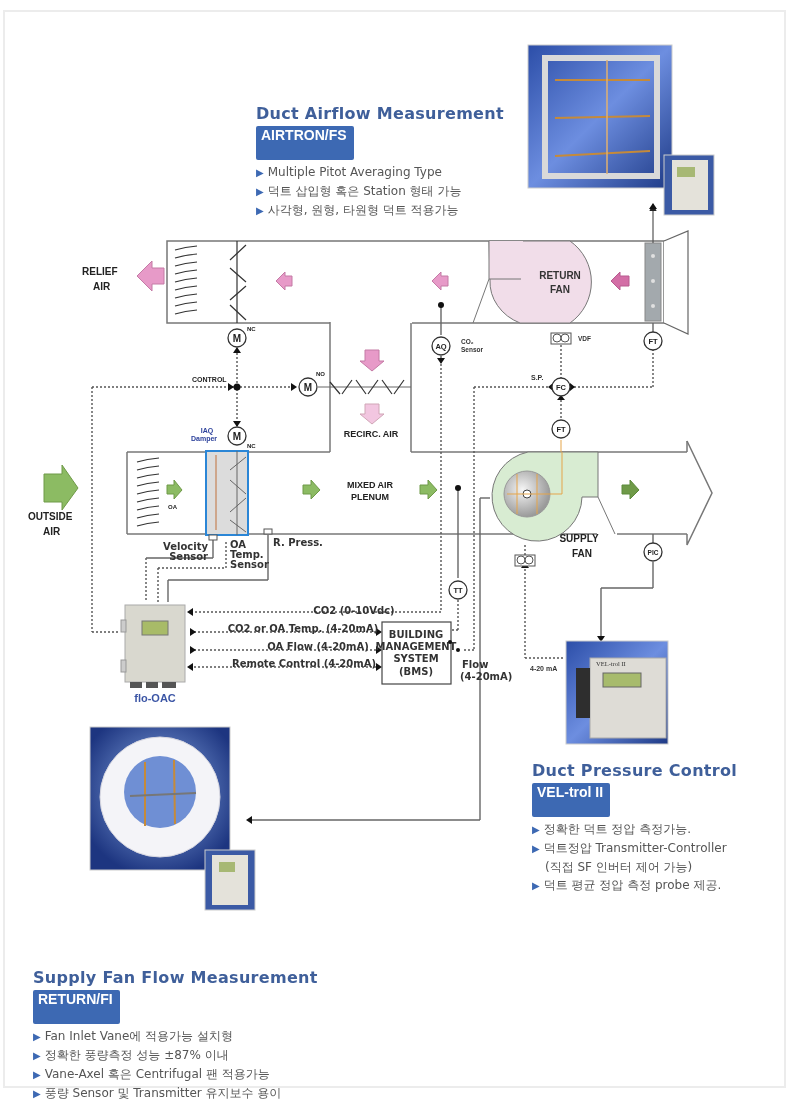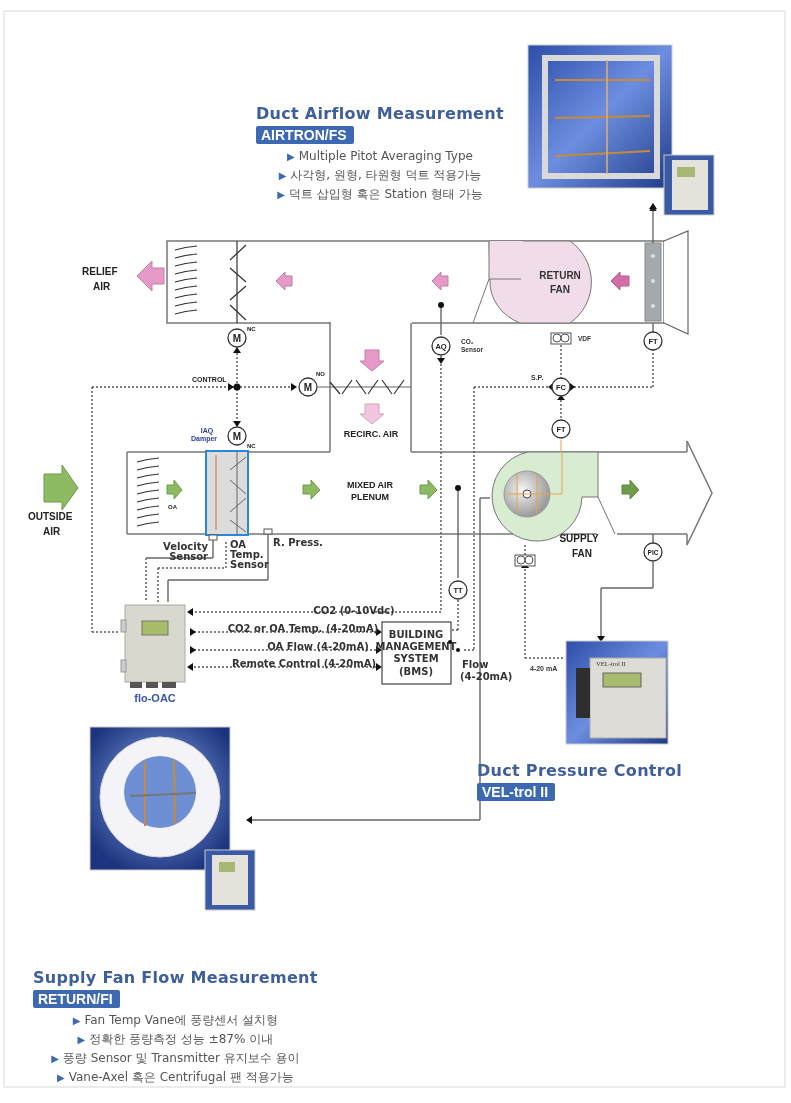--- a/index.html
+++ b/index.html
@@ -11,24 +11,24 @@
   svg#diagram { position: absolute; left: 0; top: 0; }
   .lbl { font-family: "Liberation Sans", sans-serif; font-weight: bold; fill: #222; }
   .sm  { font-family: "Liberation Sans", sans-serif; font-weight: bold; fill: #333; }
   .sig { font-family: "DejaVu Sans", sans-serif; font-weight: bold; fill: #333; font-size: 10px; }
 
   .section { position: absolute; }
   .sec-title { font-family: "DejaVu Sans", sans-serif; font-weight: bold; color: #3f5f9a;
                font-size: 16px; letter-spacing: 0.3px; white-space: nowrap; }
   .badge { display: inline-block; background: #3d69b3; color: #fff;
            font-family: "Liberation Sans", sans-serif; font-weight: bold; font-size: 14px;
-           padding: 1px 7px 1px 5px; margin-top: 3px; border-radius: 2px; }
+           padding: 1px 7px 17px 5px; margin-top: 3px; border-radius: 2px; }
   .bullets { list-style: none; margin: 3px 0 0 0; padding: 0; }
   .bullets li { font-family: "DejaVu Sans", sans-serif; font-size: 12px; color: #555;
-                line-height: 18px; white-space: nowrap; text-align: center; }
+                line-height: 18px; white-space: nowrap; }
   .bullets li .tri { color: #3d69b3; font-size: 10px; margin-right: 4px; }
   .bullets li.cont { padding-left: 13px; }
 </style>
 </head>
 <body>
 
 <div class="frame"></div>
 
 <svg id="diagram" width="791" height="1103" viewBox="0 0 791 1103">
   <defs>
@@ -371,32 +371,38 @@
   <text x="462" y="668" class="sig" font-size="10">Flow</text>
   <text x="460" y="680" class="sig" font-size="10">(4-20mA)</text>
   <text x="530" y="671" class="sm" font-size="7">4-20 mA</text>
 </svg>
 
 <div class="section" style="left:256px; top:77px;margin-top:27px;">
   <div class="sec-title">Duct Airflow Measurement</div>
   <div class="badge">AIRTRON/FS</div>
   <ul class="bullets">
     <li><span class="tri">▶</span><span>Multiple Pitot Averaging Type</span></li>
+    <li><span class="tri">▶</span><span>덕트 삽입형 혹은 Station 형태 가능</span></li>
     <li><span class="tri">▶</span><span>사각형, 원형, 타원형 덕트 적용가능</span></li>
-    <li><span class="tri">▶</span><span>덕트 삽입형 혹은 Station 형태 가능</span></li>
   </ul>
 </div>
 
-<div class="section" style="left:477px; top:761px;">
+<div class="section" style="left:532px; top:761px;">
   <div class="sec-title">Duct Pressure Control</div>
   <div class="badge">VEL-trol II</div>
+  <ul class="bullets">
+    <li><span class="tri">▶</span><span>정확한 덕트 정압 측정가능.</span></li>
+    <li><span class="tri">▶</span><span>덕트정압 Transmitter-Controller</span></li>
+    <li class="cont"><span>(직접 SF 인버터 제어 가능)</span></li>
+    <li><span class="tri">▶</span><span>덕트 평균 정압 측정 probe 제공.</span></li>
+  </ul>
 </div>
 
 <div class="section" style="left:33px; top:968px;">
   <div class="sec-title">Supply Fan Flow Measurement</div>
   <div class="badge">RETURN/FI</div>
   <ul class="bullets">
-    <li><span class="tri">▶</span><span>Fan Temp Vane에 풍량센서 설치형</span></li>
+    <li><span class="tri">▶</span><span>Fan Inlet Vane에 적용가능 설치형</span></li>
     <li><span class="tri">▶</span><span>정확한 풍량측정 성능 ±87% 이내</span></li>
+    <li><span class="tri">▶</span><span>Vane-Axel 혹은 Centrifugal 팬 적용가능</span></li>
     <li><span class="tri">▶</span><span>풍량 Sensor 및 Transmitter 유지보수 용이</span></li>
-    <li><span class="tri">▶</span><span>Vane-Axel 혹은 Centrifugal 팬 적용가능</span></li>
   </ul>
 </div>
 
 </body></html>

